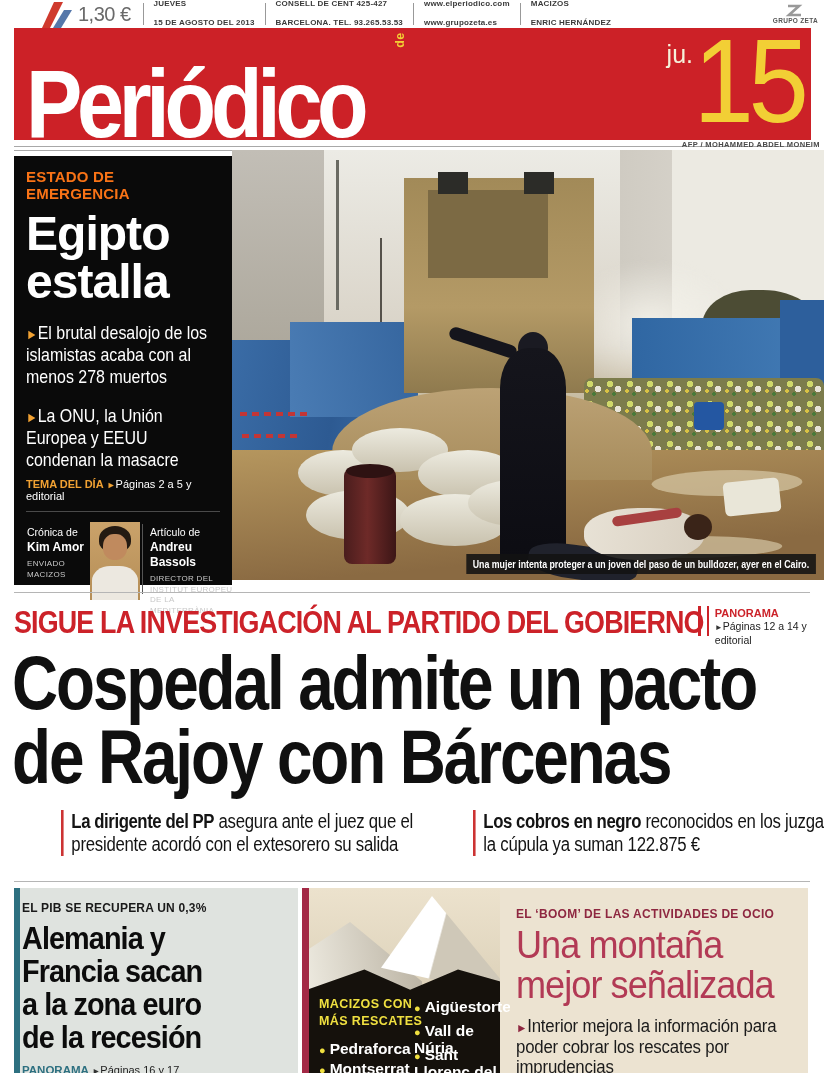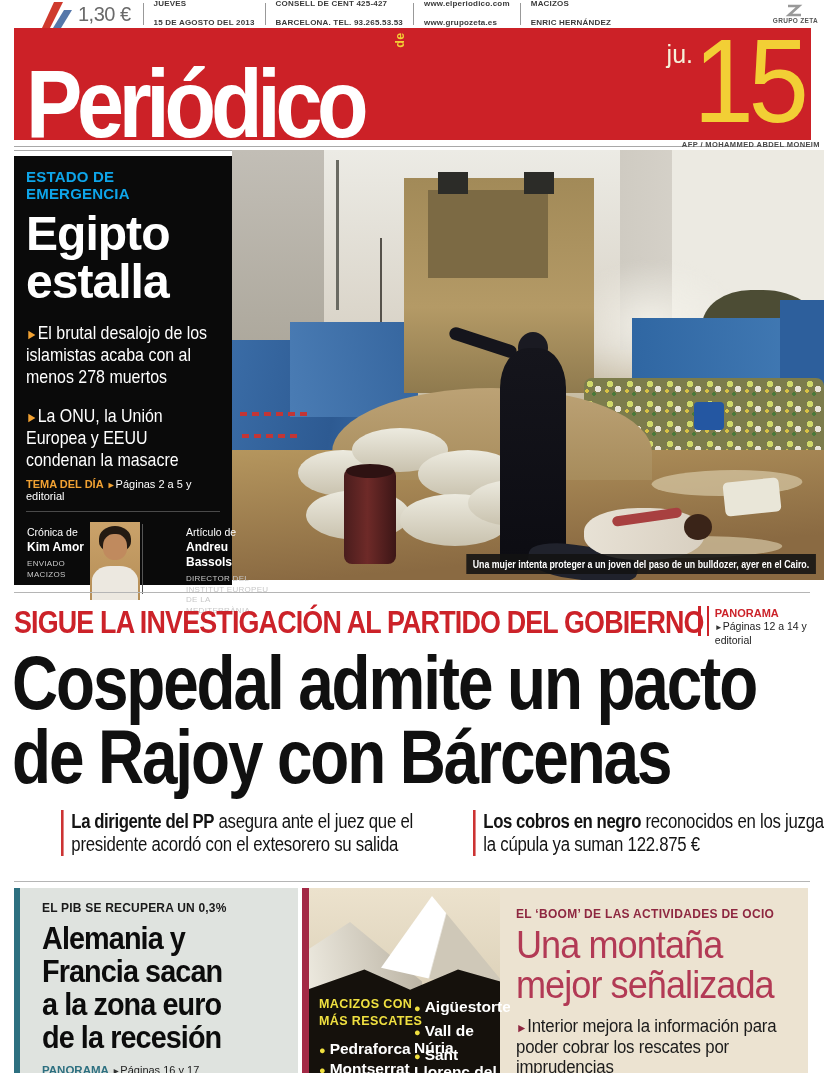--- a/index.html
+++ b/index.html
@@ -20,31 +20,31 @@
   .mh-title{position:absolute;left:12px;bottom:-8px;display:flex;align-items:flex-end;color:#fff;flex-direction:column;}
   .mh-el,.mh-main{font-size:96px;font-weight:bold;letter-spacing:-6px;line-height:.92;transform:scaleX(.88);transform-origin:left bottom;white-space:nowrap;}
   .mh-vert{width:18px;height:96px;display:flex;align-items:flex-start;justify-content:center;}
   .mh-vert span{writing-mode:vertical-rl;transform:rotate(180deg);font-size:12.5px;font-weight:bold;color:#f2cf35;letter-spacing:.5px;white-space:nowrap;}
   .mh-day{position:absolute;right:118px;top:12px;font-size:25px;color:#f5f1da;}
   .mh-num{position:absolute;right:8px;top:-6px;font-size:118px;font-weight:400;color:#f2cf35;letter-spacing:-6px;transform:scaleX(.92);transform-origin:right top;line-height:1;}
   .mh-rule{position:absolute;left:14px;top:146px;width:797px;height:3px;border-top:1px solid #a8a8a8;border-bottom:1px solid #a8a8a8;}
 
   
   .leadbox{position:absolute;left:14px;top:156px;width:218px;height:429px;background:#0a0a0a;color:#fff;padding:12px;box-sizing:border-box;}
-  .lead-kicker{color:#0ea5e9;font-size:15px;font-weight:bold;letter-spacing:.2px;}
+  .lead-kicker{color:#f97316;font-size:15px;font-weight:bold;letter-spacing:.2px;}
   .lead-head{font-size:49px;font-weight:bold;line-height:.97;margin-top:8px;letter-spacing:-1px;transform:scaleX(.98);transform-origin:left top;}
   .lead-bullet{margin-top:17px;font-size:19px;line-height:1.16;width:119%;transform:scaleX(.84);transform-origin:left top;}
   .lead-bullet .arr{color:#f2a233;font-size:14px;}
   .lead-section{margin-top:7px;font-size:11px;}
   .lead-section .lbl{color:#f2a233;font-weight:bold;}
   .lead-section .arr{color:#f2a233;font-size:9px;}
   .lead-hr{margin-top:9px;border-top:1px solid #4a4a4a;}
   .columnists{position:relative;height:84px;margin-top:8px;font-size:10.5px;}
   .c1{position:absolute;left:1px;top:6px;width:64px;line-height:1.25;}
-  .c2{position:absolute;left:124px;top:6px;width:86px;line-height:1.25;margin-left:36px;}
+  .c2{position:absolute;left:124px;top:6px;width:86px;line-height:1.25;}
   .cname{font-weight:bold;font-size:12px;margin:1px 0 4px;}
   .cdesc{font-size:8px;color:#c8c8c8;letter-spacing:.3px;line-height:1.3;}
   .portrait{position:absolute;left:64px;top:2px;width:50px;height:78px;background:linear-gradient(#caa26a,#b58e57);overflow:hidden;}
   .p-hair{position:absolute;left:9px;top:4px;width:32px;height:26px;border-radius:50% 50% 40% 40%;background:#241a12;}
   .p-face{position:absolute;left:13px;top:12px;width:24px;height:26px;border-radius:45%;background:#c08a5e;}
   .p-shirt{position:absolute;left:2px;top:44px;width:46px;height:36px;border-radius:40% 40% 0 0;background:#ece8e0;}
 
   
   .credit{position:absolute;right:4px;top:140px;font-size:7.5px;font-weight:bold;color:#4a4a4a;letter-spacing:.4px;}
   .photo{position:absolute;left:232px;top:150px;width:592px;height:430px;overflow:hidden;background:linear-gradient(#ecebe5,#d8d2c6 45%,#c4b89c 60%);}
@@ -101,21 +101,21 @@
   .pan-txt .arr{font-size:8px;color:#333;}
   .main-head{position:absolute;left:12px;top:646px;font-size:76px;font-weight:bold;color:#101010;
              letter-spacing:-2.5px;line-height:.98;white-space:nowrap;transform:scaleX(.84);transform-origin:left top;}
   .subheads{position:absolute;left:14px;top:810px;width:796px;display:flex;margin-left:47px;}
   .subhead{border-left:3px solid #cc3333;padding-left:9px;font-size:19.5px;color:#141414;line-height:1.18;
            width:58%;transform:scaleX(.86);transform-origin:left top;letter-spacing:-.3px;}
   .subhead b{letter-spacing:-.5px;}
   .sh2{position:absolute;left:412px;top:0;}
 
   
-  .box-econ{position:absolute;left:14px;top:888px;width:284px;height:185px;background:#dfe3df;box-sizing:border-box;padding:13px 10px 0 28px;}
+  .box-econ{position:absolute;left:14px;top:888px;width:284px;height:185px;background:#dfe3df;box-sizing:border-box;padding:13px 10px 0 8px;}
   .box-econ .bar{position:absolute;left:0;top:0;width:6px;height:185px;background:#2d7080;}
   .econ-kicker{font-size:12px;font-weight:bold;color:#1a1a1a;letter-spacing:.2px;}
   .econ-head{margin-top:7px;font-size:31px;font-weight:bold;color:#0c0c0c;line-height:1.07;letter-spacing:-1px;
              transform:scaleX(.93);transform-origin:left top;white-space:nowrap;}
   .econ-foot{margin-top:9px;font-size:11px;color:#222;}
   .econ-foot .lbl{color:#2d7080;font-weight:bold;font-size:11.5px;}
   .econ-foot .arr{font-size:8.5px;color:#333;}
 
   .box-mtn{position:absolute;left:302px;top:888px;width:208px;height:185px;background:#13100c;overflow:hidden;}
   .box-mtn .bar{position:absolute;left:0;top:0;width:7px;height:185px;background:#a32945;z-index:3;}

